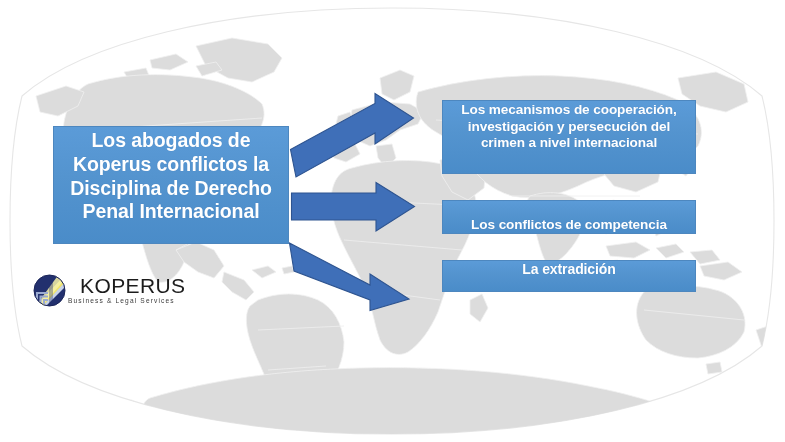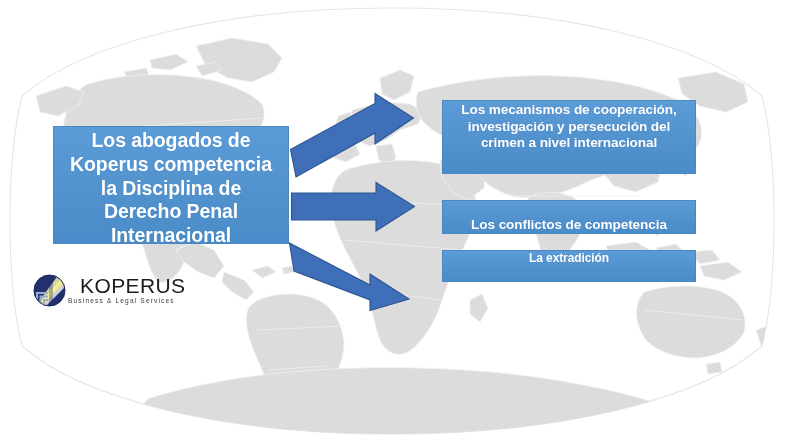--- a/index.html
+++ b/index.html
@@ -75,24 +75,24 @@
   #box-item-1 {
     left: 418px;
     top: 200px;
     width: 254px;
     height: 32px;
     font-size: 13.6px;
     padding: 16px 8px;
   }
   #box-item-2 {
     left: 418px;
-    top: 250px;
+    top: 260px;
     width: 254px;
     height: 32px;
-    font-size: 12px;
+    font-size: 14px;
     padding: 0 8px;
   }
 
   .box-text { display: block; width: 100%; }
 
   
   #logo {
     position: absolute;
     left: 33px;
     top: 271px;
@@ -268,21 +268,21 @@
     </svg>
   </div>
 
   <div class="arrow" id="arrow-2-shape" style="left:288px; top:224px;">
     <svg width="128" height="88" viewBox="0 0 128 88" xmlns="http://www.w3.org/2000/svg">
       <path d="M1.5 19 L82 61 L82 50 L121 75 L82 86.5 L82 76 L6 47 Z" fill="#3F6FB8" stroke="#2E5490" stroke-width="1.1" stroke-linejoin="miter"></path>
     </svg>
   </div>
 
   <div class="box" id="box-main">
-    <span class="box-text">Los abogados de Koperus competencia la Disciplina de Derecho Penal Internacional</span>
+    <span class="box-text">Los abogados de Koperus conflictos la Disciplina de Derecho Penal Internacional</span>
   </div>
 
   <div class="box" id="box-item-0">
     <span class="box-text">Los mecanismos de cooperación, investigación y persecución del crimen a nivel internacional</span>
   </div>
   <div class="box" id="box-item-1">
     <span class="box-text">Los conflictos de competencia</span>
   </div>
   <div class="box" id="box-item-2">
     <span class="box-text">La extradición</span>

